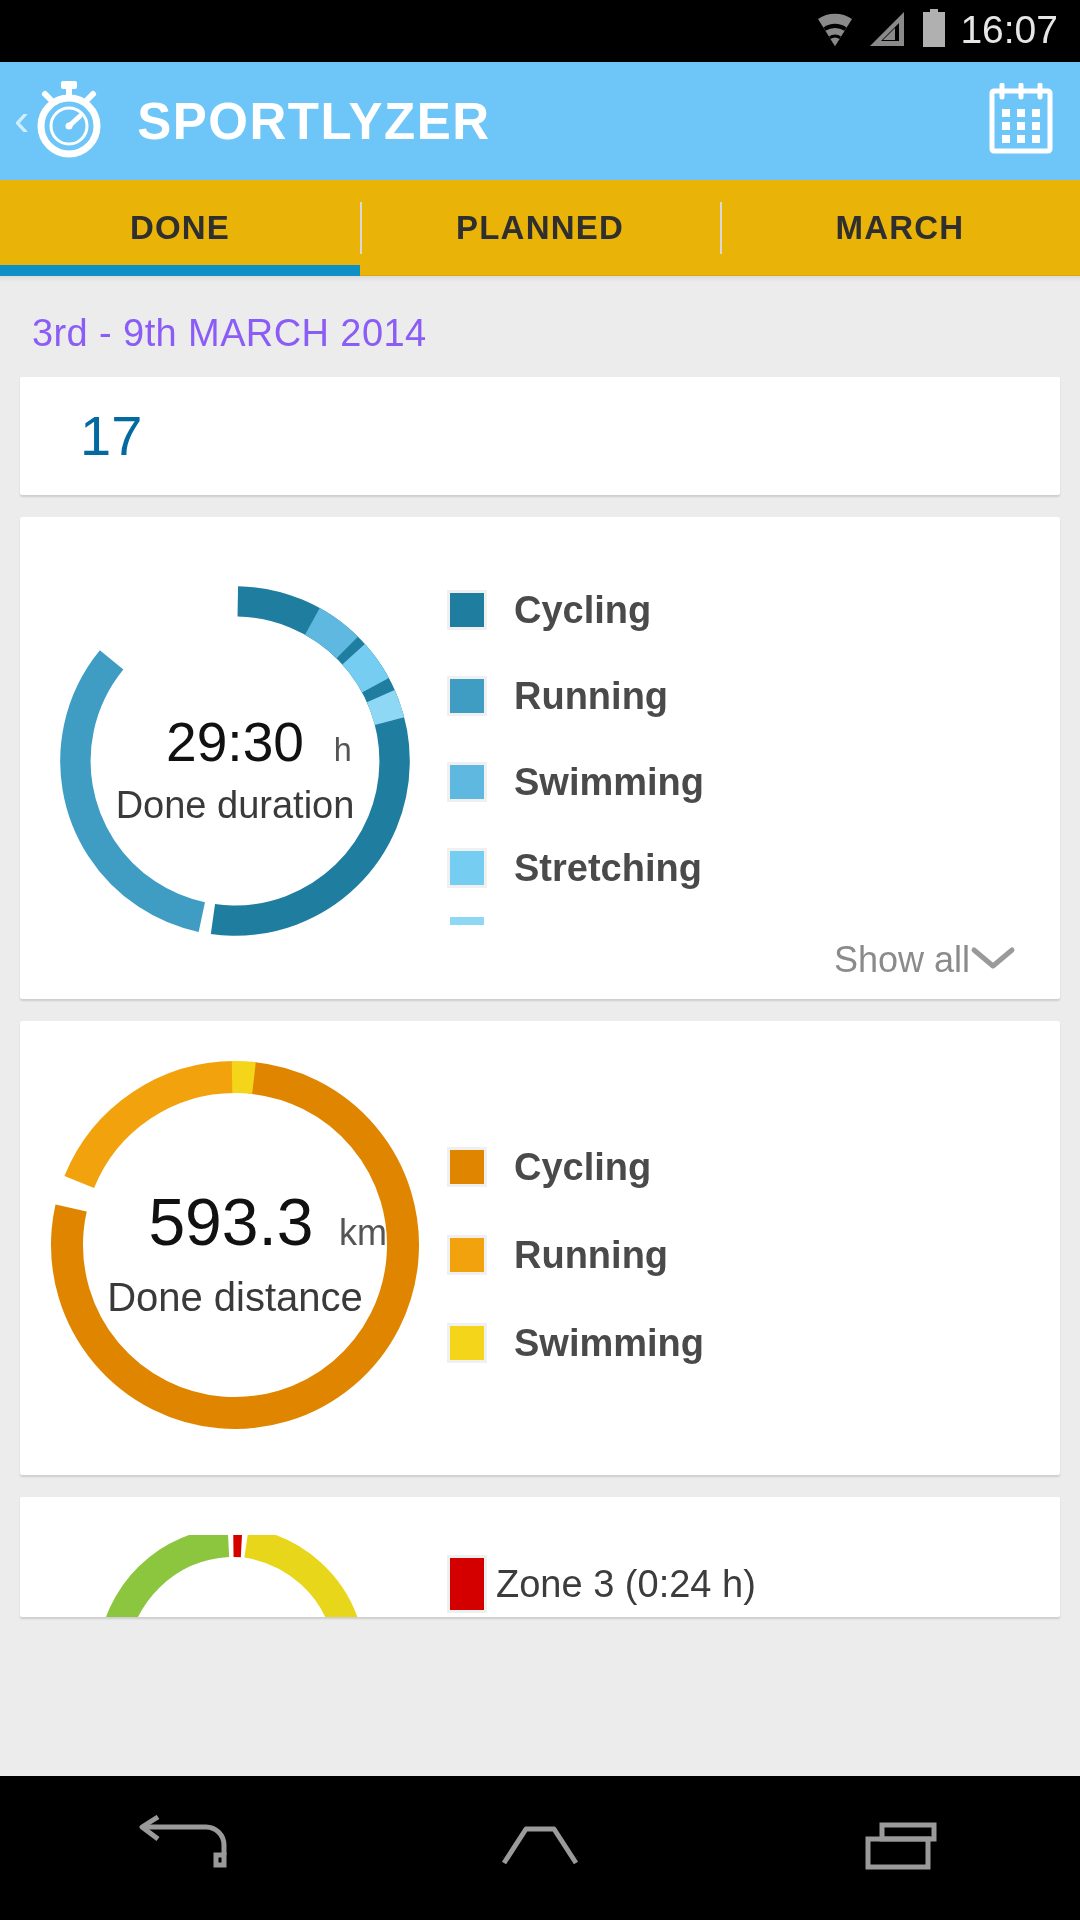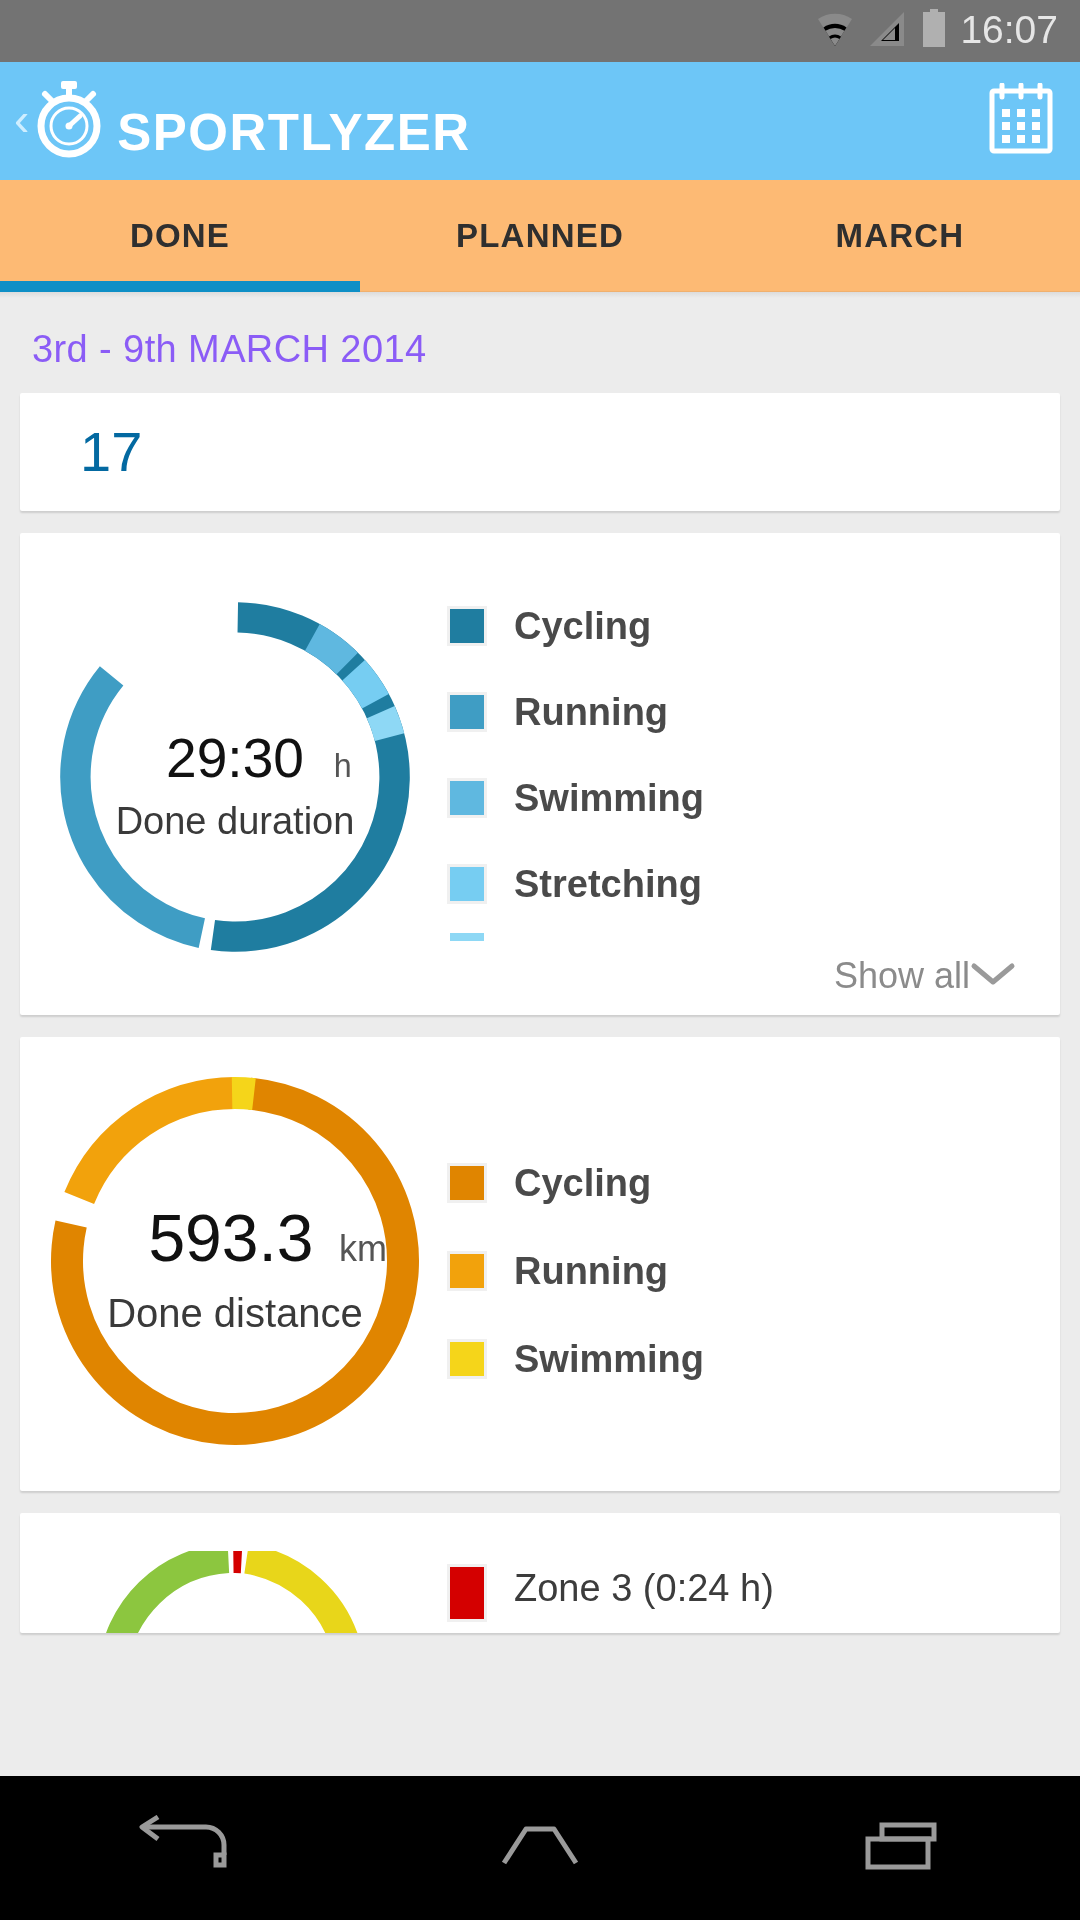--- a/index.html
+++ b/index.html
@@ -6,49 +6,48 @@
   html, body {
     width:1080px; height:1920px;
     background:#ececec;
     font-family:"Liberation Sans", sans-serif;
     overflow:hidden;
   }
   .screen { position:relative; width:1080px; height:1920px; }
 
   
   .statusbar {
-    height:62px; background:#737373; color:#d8d8d8;
+    height:62px; background:#000000; color:#d8d8d8;
     display:flex; align-items:center; justify-content:flex-end;
     padding-right:22px; gap:13px;
   }
   .sb-icon { display:block; }
   .clock { font-size:39px; letter-spacing:0px; color:#e6e6e6; line-height:1; padding-bottom:4px;}
 
   
   .appbar {
     height:118px; background:#6dc6f7;
     display:flex; align-items:center; padding:0 26px 0 14px;
     position:relative;
   }
   .back-chevron {
     color:#cfeeff; font-size:46px; line-height:1; font-weight:300;
     margin-right:4px; margin-top:-4px;
   }
-  .logo-wrap { display:flex; align-items:flex-end; gap:12px; }
+  .logo-wrap { display:flex; align-items:center; gap:32px; }
   .brand {
     color:#fff; font-size:51px; font-weight:bold; letter-spacing:1.5px;
     font-family:"Liberation Sans Narrow","Liberation Sans",sans-serif;
   }
   .cal-btn { margin-left:auto; }
 
   
   .tabbar {
-    height:112px; background:#fdba74; display:flex; position:relative;
+    height:96px; background:#eab308; display:flex; position:relative;
     box-shadow:0 -1px 0 rgba(0,0,0,0.05) inset;
-    align-items:center;
   }
   .tab {
     flex:1; display:flex; align-items:center; justify-content:center;
     font-size:33px; font-weight:bold; color:#2f2f2f; letter-spacing:1.2px;
     position:relative;
     font-family:"Liberation Sans Narrow","Liberation Sans",sans-serif;
   }
   .tab + .tab::before {
     content:""; position:absolute; left:0; top:22px; bottom:22px;
     width:2px; background:#d9d9d9;
@@ -86,21 +85,21 @@
   .legend-label { font-size:38px; color:#4a4a4a; }
 
   .showall {
     display:flex; align-items:center; justify-content:flex-end;
     padding-right:44px; margin-top:8px;
   }
   .showall-label { font-size:36px; color:#8b8b8b; }
 
   .zone-card { overflow:hidden; height:120px; display:flex; padding-top:38px; }
   .zone-gauge { width:430px; display:flex; justify-content:center; }
-  .zone-legend { flex:1; display:flex; align-items:flex-start; gap:30px; padding-top:16px; }
+  .zone-legend { flex:1; display:flex; align-items:center; gap:12px; padding-top:16px; }
   .zone-swatch { width:34px; height:52px; box-shadow:0 0 0 3px #f0f0f0; flex:none; }
   .zone-label { font-size:38px; color:#3c3c3c;
     font-family:"Liberation Sans Narrow","Liberation Sans",sans-serif; }
 
   
   .navbar {
     position:absolute; left:0; bottom:0; width:1080px; height:144px;
     background:#000; display:flex; align-items:center; justify-content:space-around;
   }
 </style>

